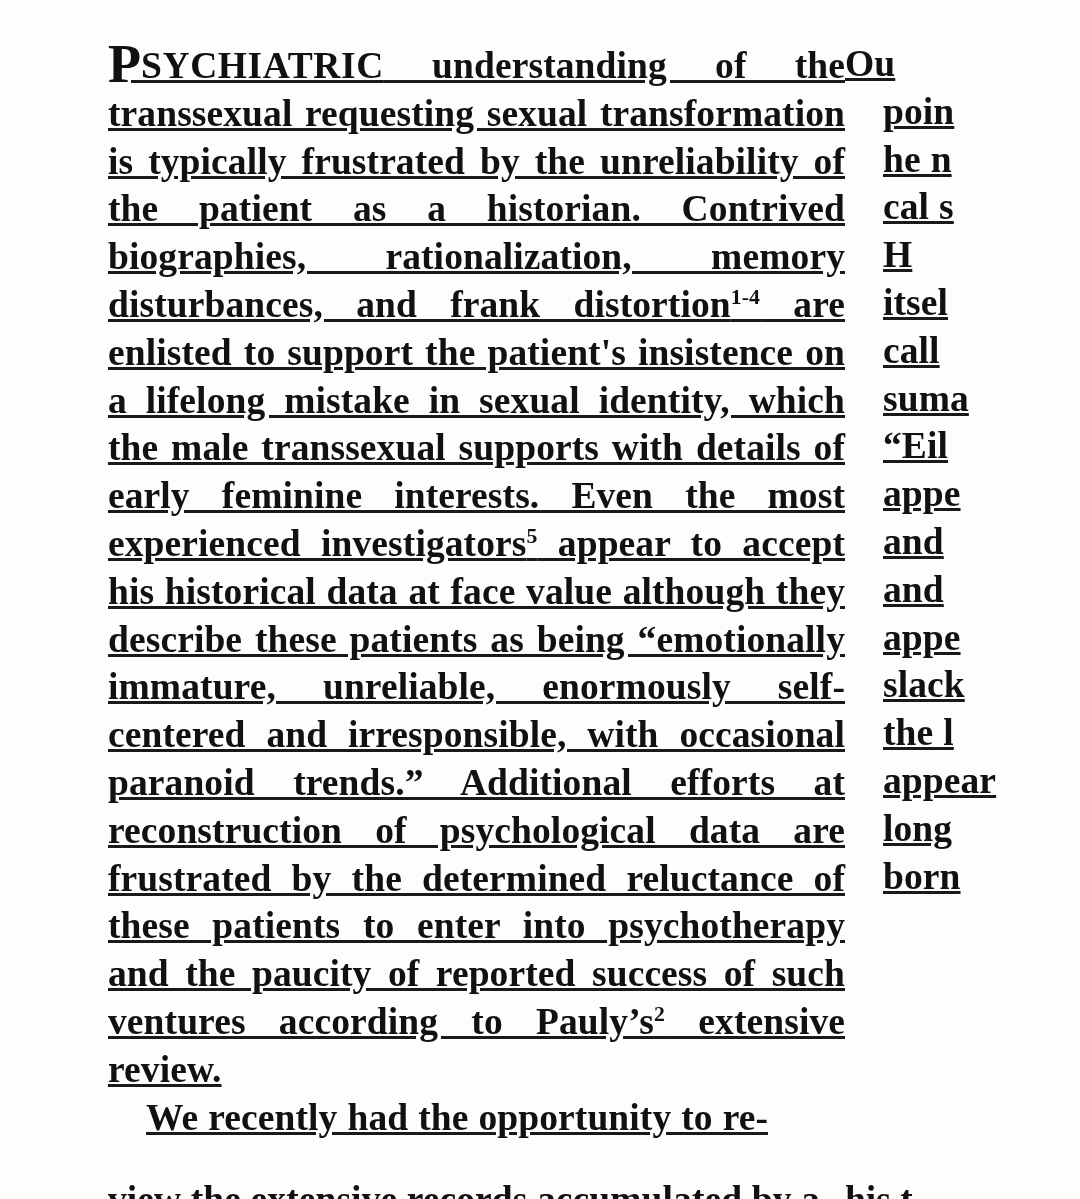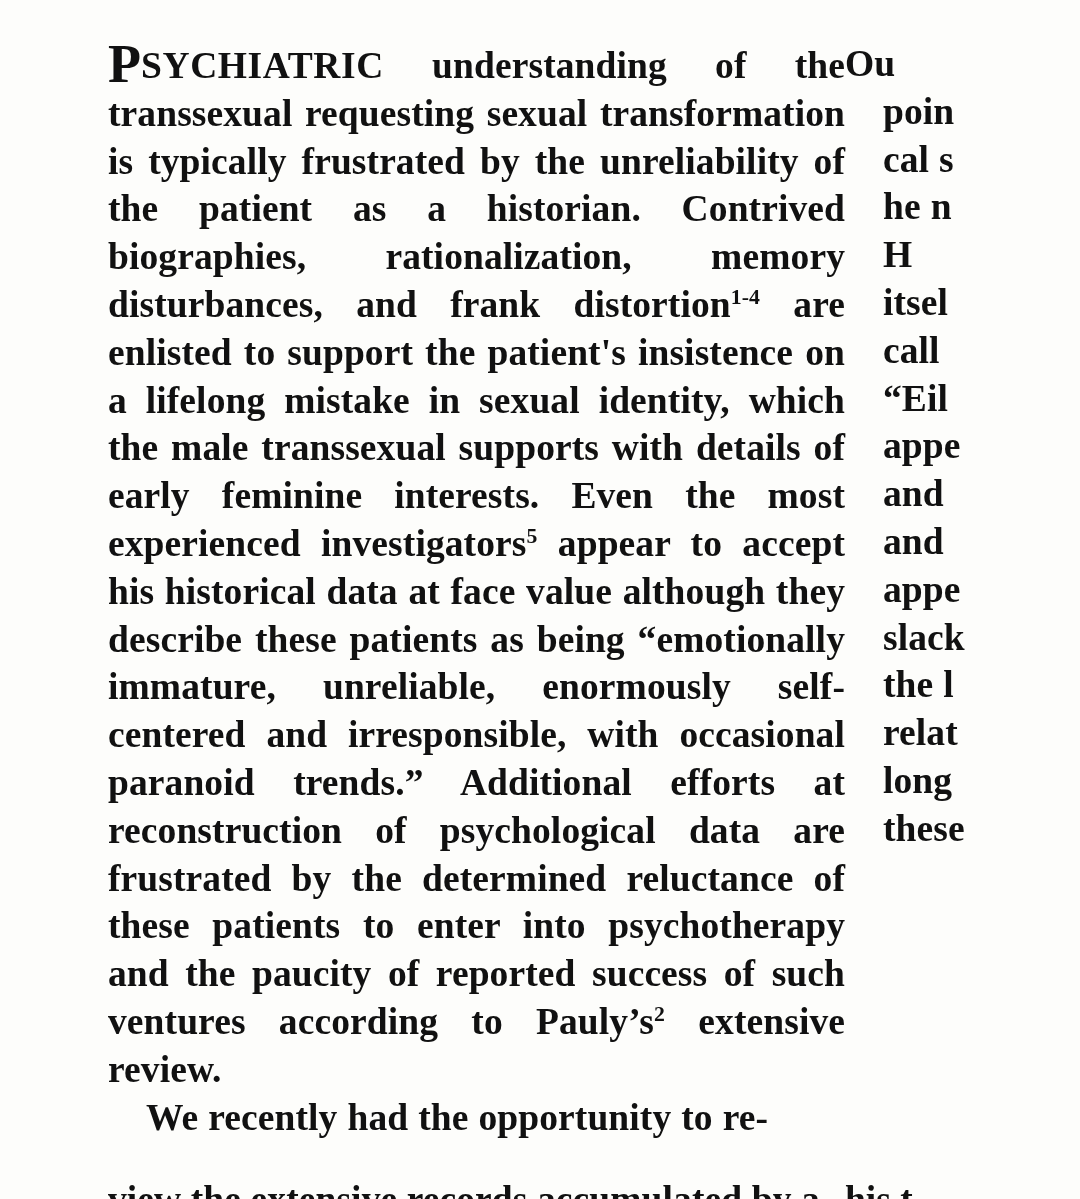--- a/index.html
+++ b/index.html
@@ -25,20 +25,21 @@
     top: 40px;
     left: 0;
     width: 1080px;
     height: 1160px;
     display: flex;
     flex-direction: row;
     align-items: flex-start;
   }
   .col {
     position: relative;
+    text-decoration: underline;
   }
   .col-left {
     width: 845px;
     padding-left: 108px;
     box-sizing: border-box;
   }
   .col-right {
     width: 235px;
     padding-left: 0px;
     box-sizing: border-box;
@@ -123,35 +124,36 @@
 
     <div class="col col-left">
       <p class="body-par"><span class="dropcap">P</span><span class="smallcaps-lead">SYCHIATRIC</span><span> understanding of the transsexual requesting sexual transformation is typically frustrated by the unreliability of the patient as a historian. Contrived biographies, rationalization, memory disturbances, and frank distortion</span><sup>1-4</sup><span> are enlisted to support the patient's insistence on a lifelong mistake in sexual identity, which the male transsexual supports with details of early feminine interests. Even the most experienced investigators</span><sup>5</sup><span> appear to accept his historical data at face value although they describe these patients as being “emotionally immature, unreliable, enormously self-centered and irresponsible, with occasional paranoid trends.” Additional efforts at reconstruction of psychological data are frustrated by the determined reluctance of these patients to enter into psychotherapy and the paucity of reported success of such ventures according to Pauly’s</span><sup>2</sup><span> extensive review.</span></p>
 
       <p class="body-par">We recently had the opportunity to re-</p>
     </div>
 
     <div class="col col-right">
       <p class="body-par">Ou</p>
       <p class="body-par">poin</p>
+      <p class="body-par">he n</p>
       <p class="body-par">cal s</p>
-      <p class="body-par">he n</p>
       <p class="body-par">H</p>
       <p class="body-par">itsel</p>
       <p class="body-par">call</p>
+      <p class="body-par">suma</p>
       <p class="body-par">“Eil</p>
       <p class="body-par">appe</p>
       <p class="body-par">and</p>
       <p class="body-par">and</p>
       <p class="body-par">appe</p>
       <p class="body-par">slack</p>
       <p class="body-par">the l</p>
-      <p class="body-par">relat</p>
+      <p class="body-par">appear</p>
       <p class="body-par">long</p>
-      <p class="body-par">these</p>
+      <p class="body-par">born</p>
     </div>
 
   </div>
 
   <div class="clipped-bottom">
     <p>view the extensive records accumulated by a</p>
   </div>
 
   <div class="clip-right-bottom">
     <p>his t</p>

